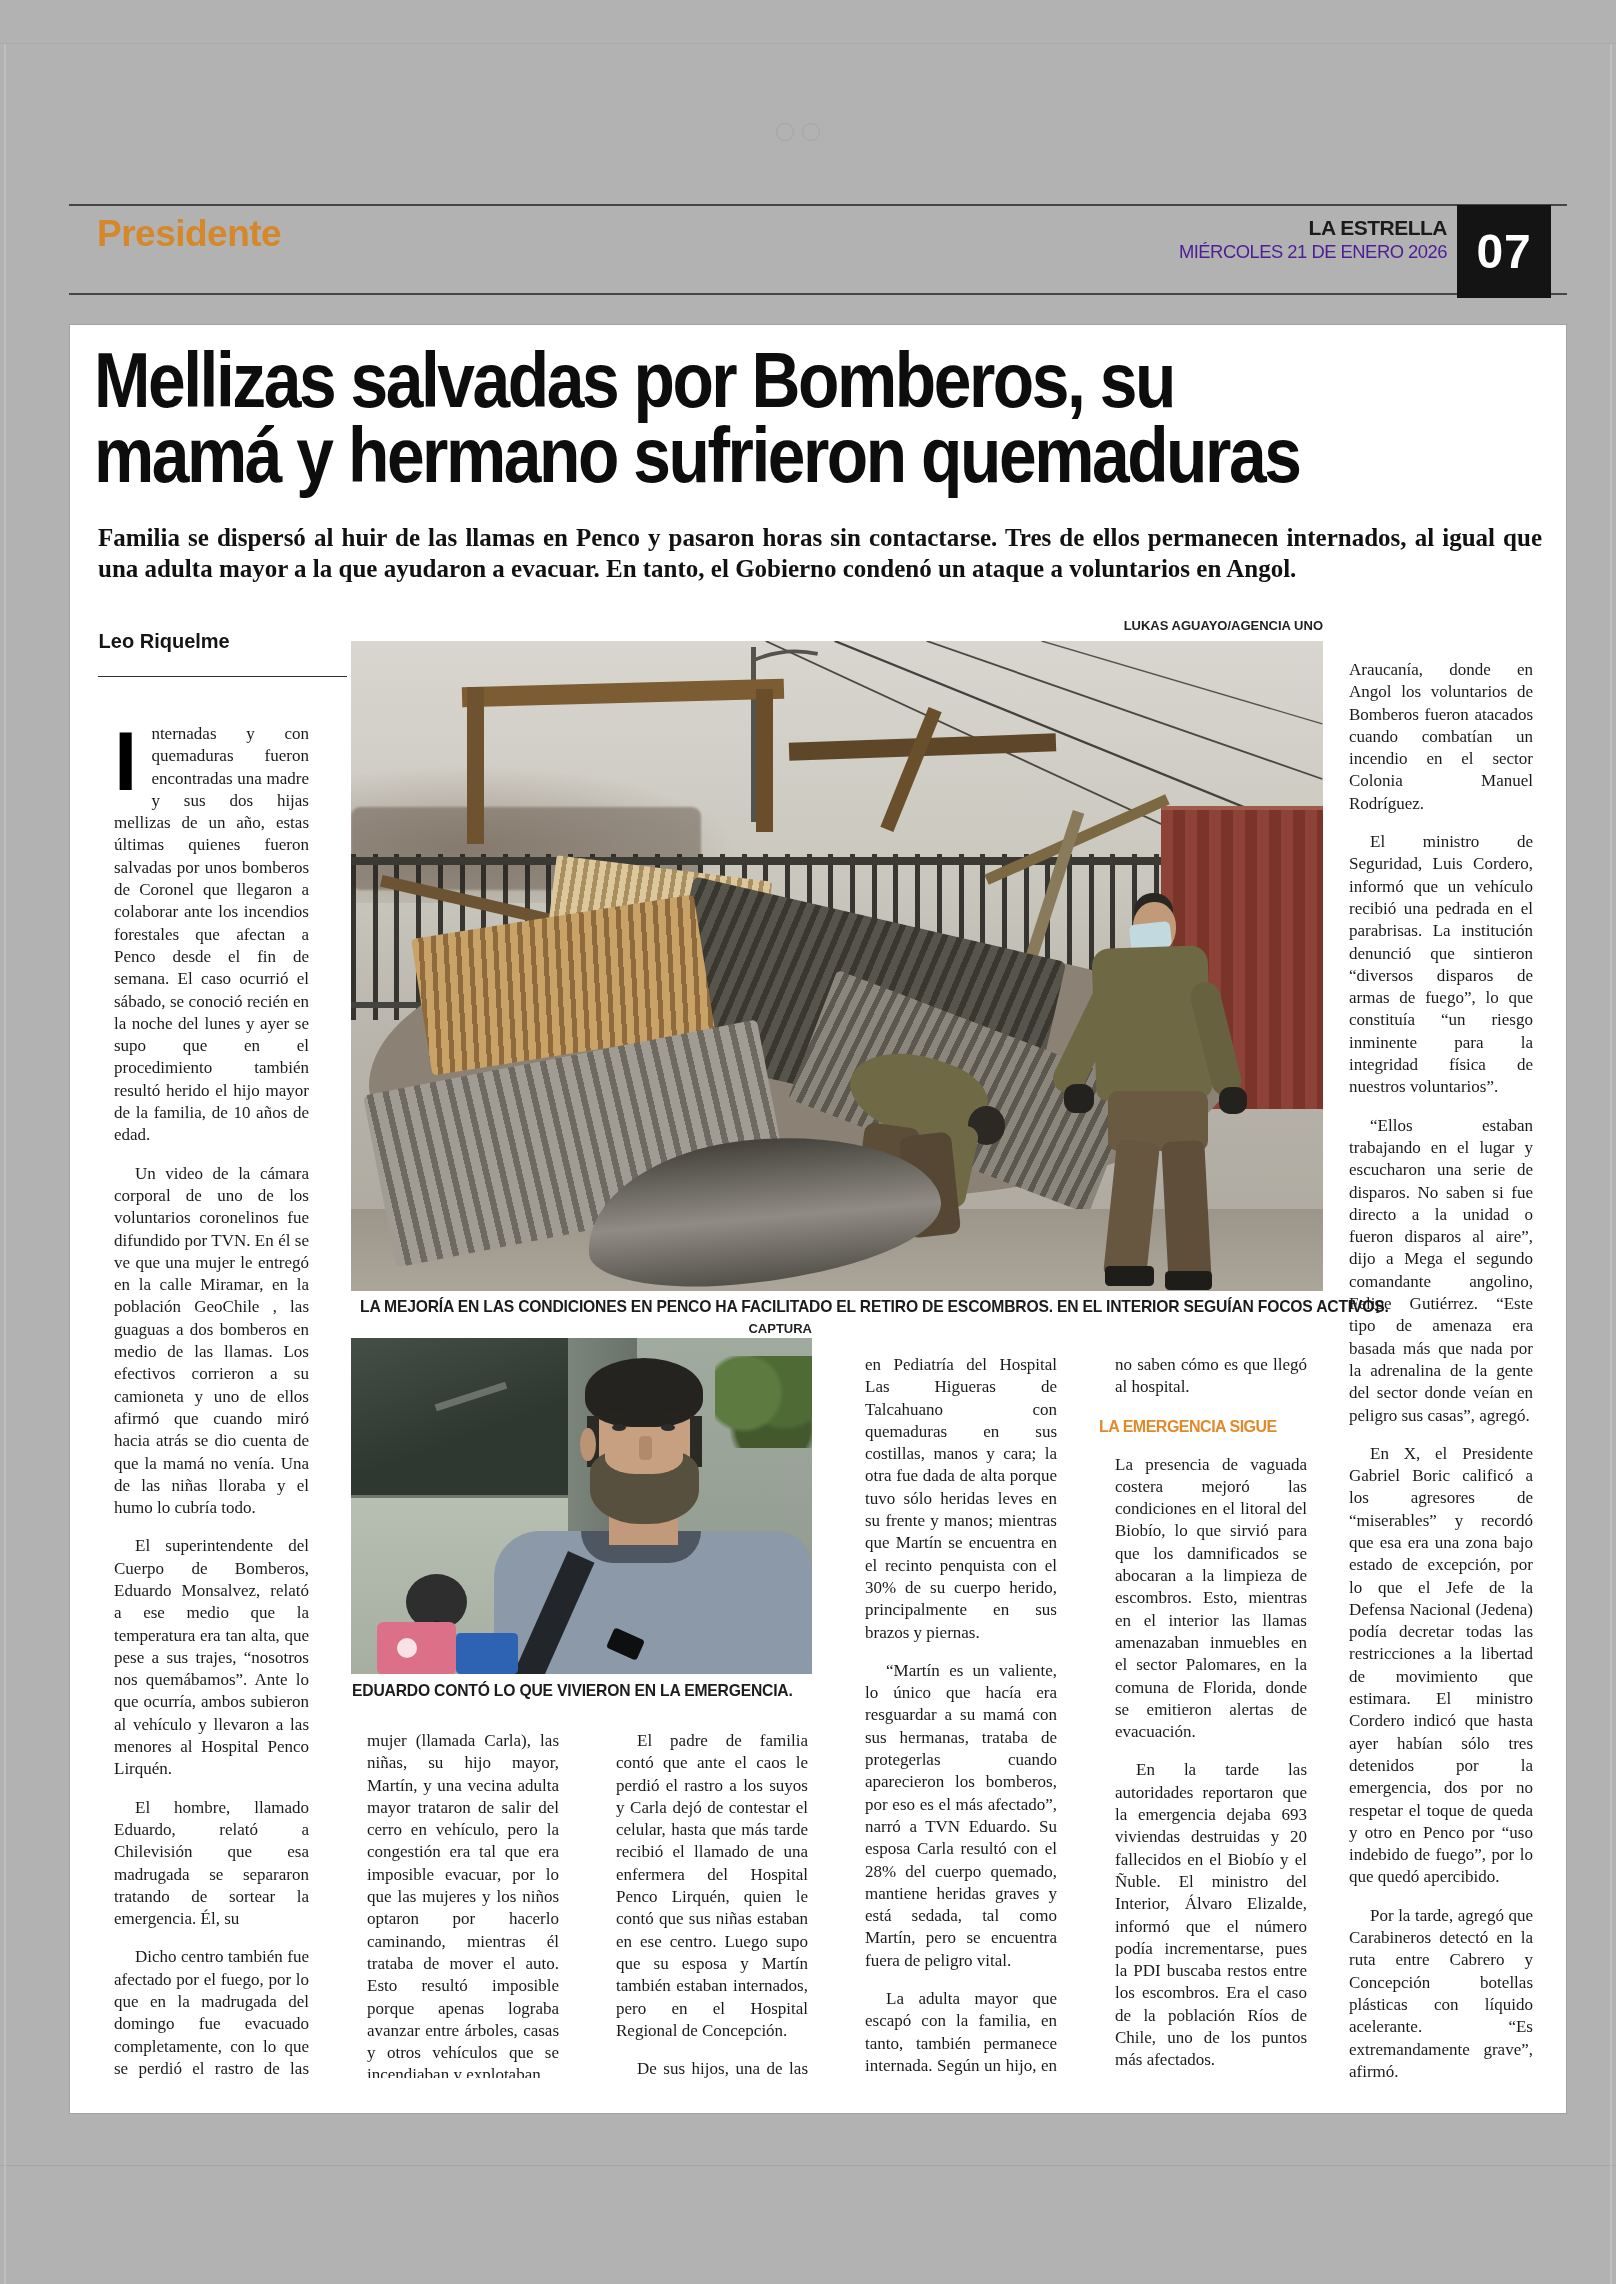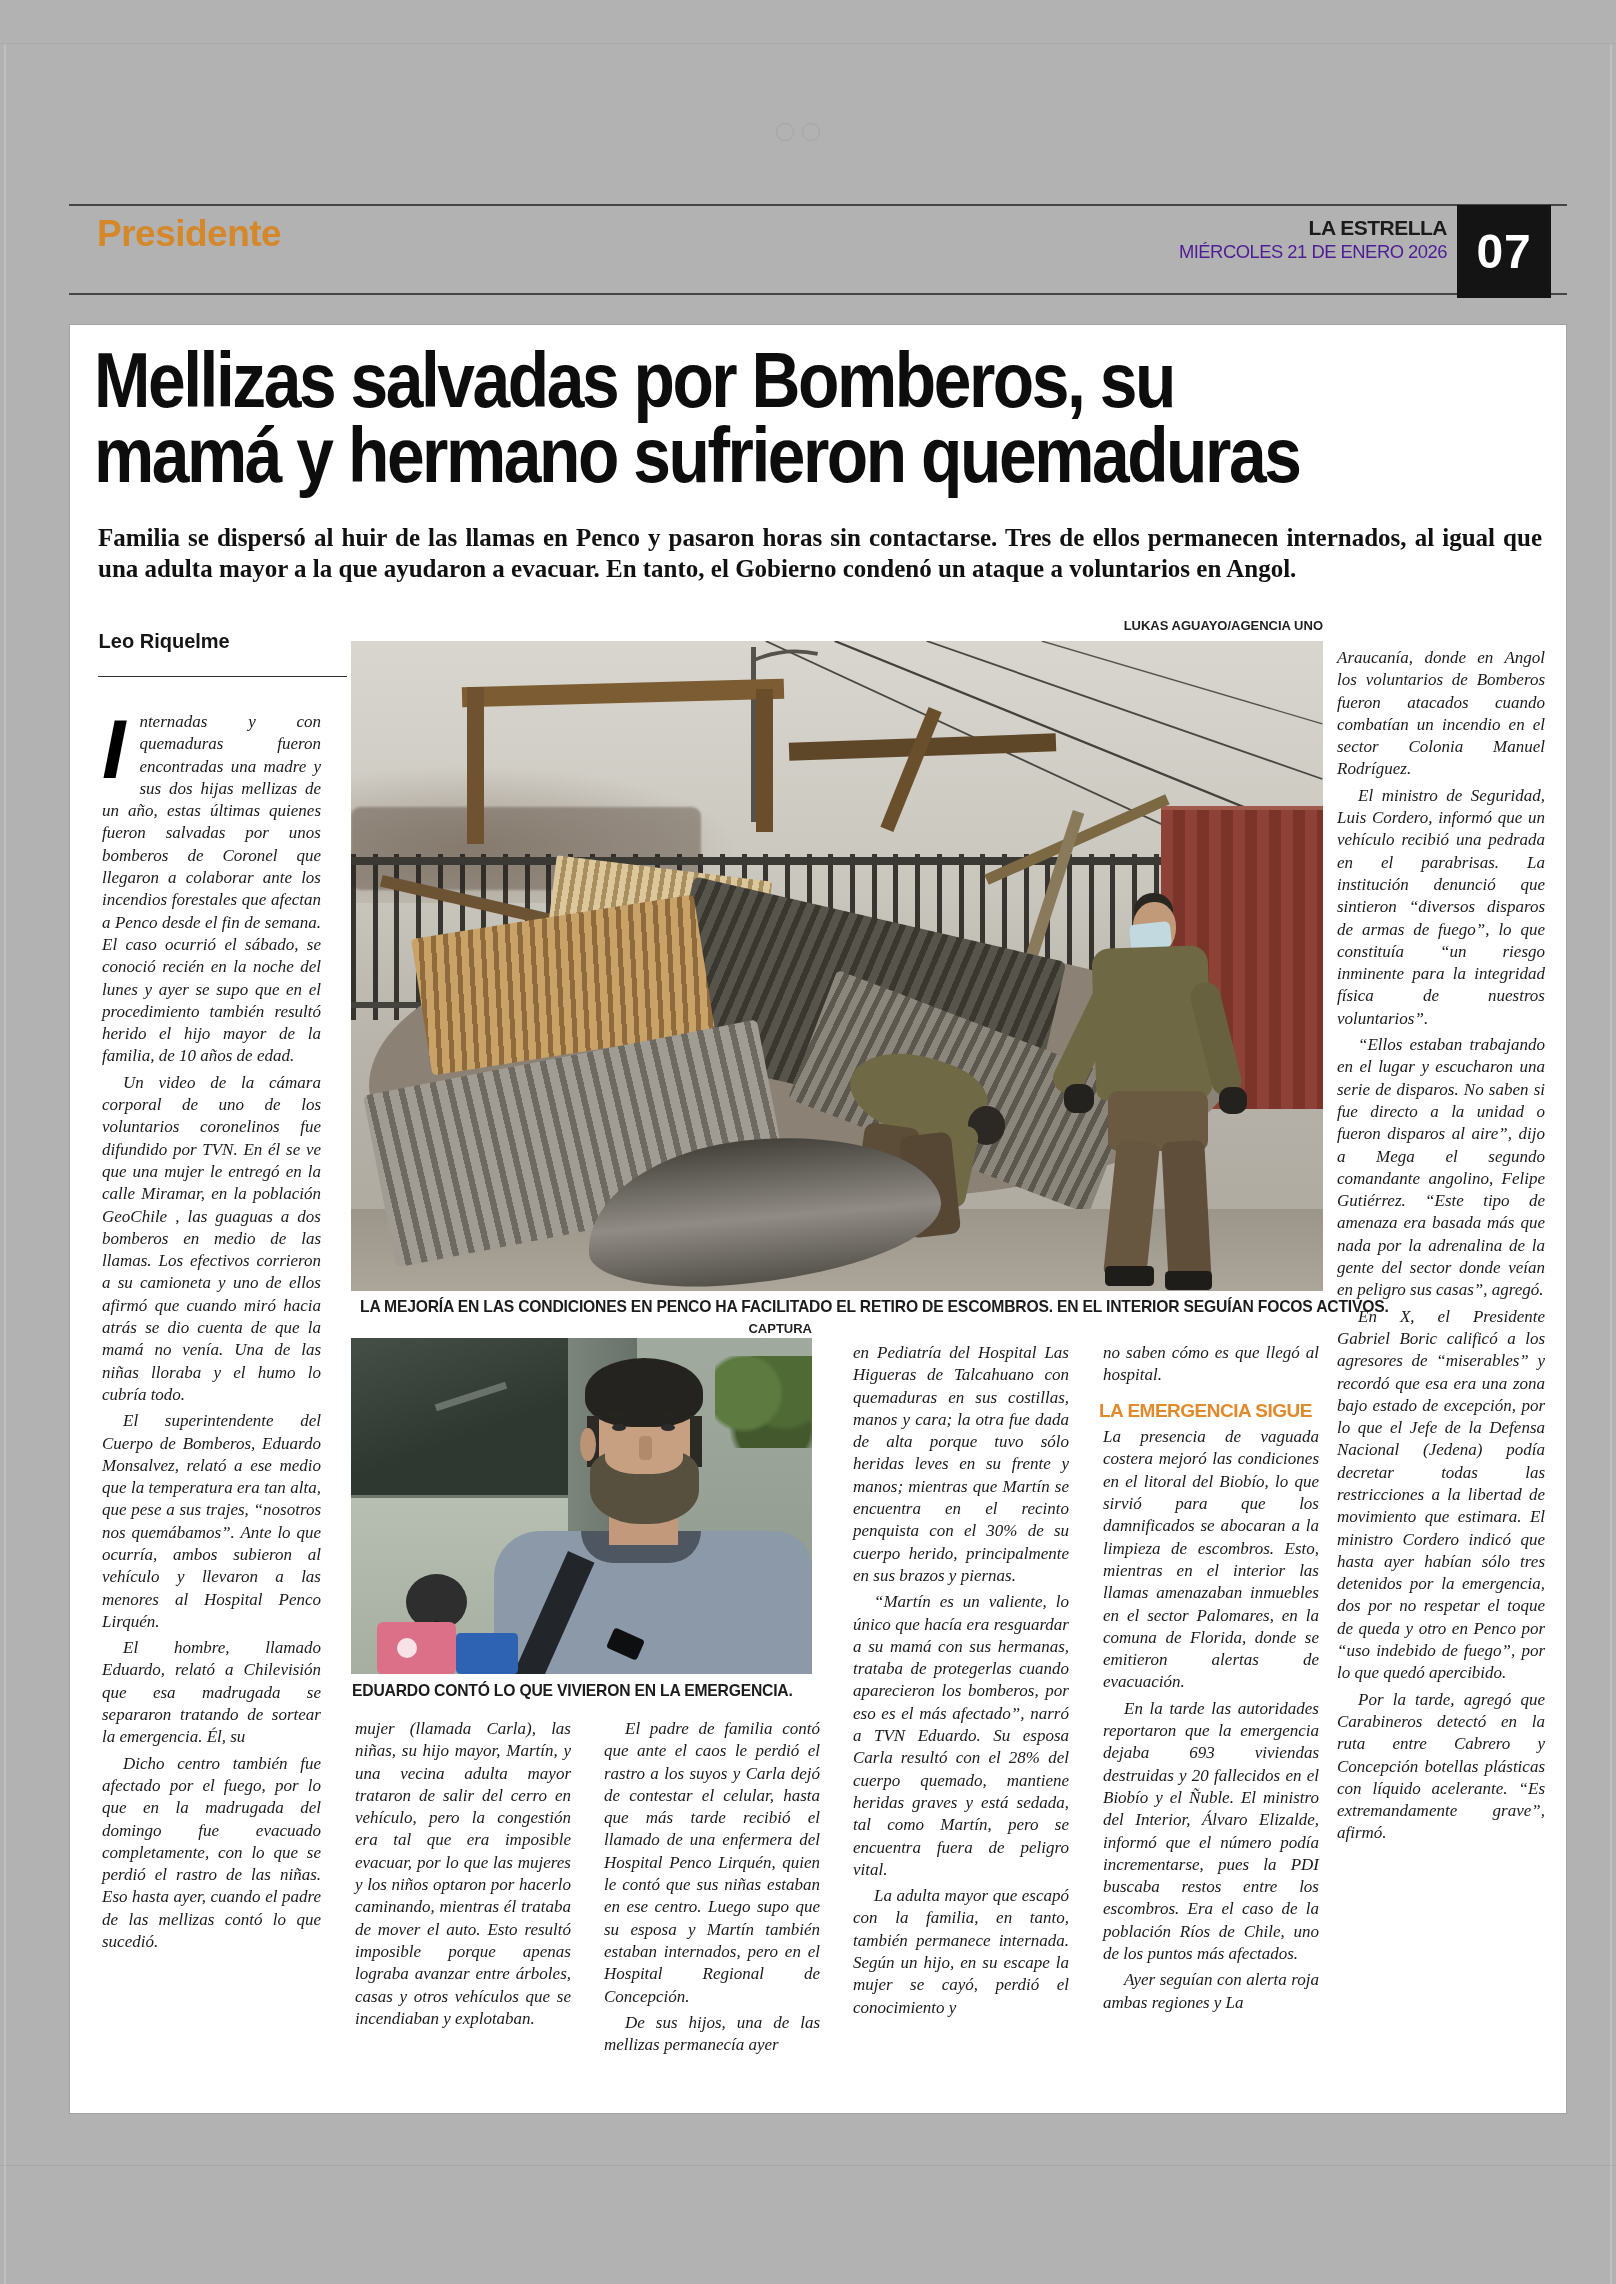--- a/index.html
+++ b/index.html
@@ -27,25 +27,25 @@
   .page .abs{position:absolute;}
   .headline{left:24px;top:18.4px;width:1520px;font-family:"Liberation Sans",sans-serif;font-weight:bold;
       font-size:77px;line-height:75px;letter-spacing:-2.8px;color:#0d0d0d;
       transform:scaleX(.88);transform-origin:left top;}
   .deck{left:28px;top:197px;width:1444px;font-family:"Liberation Serif",serif;font-weight:bold;
       font-size:25px;line-height:31px;color:#111;text-align:justify;}
   .byline{left:28.6px;top:305px;font-family:"Liberation Sans",sans-serif;font-weight:bold;font-size:20px;color:#151515;}
   .byline-rule{left:28px;top:351px;width:249px;height:1.4px;background:#2f2f2f;}
   
   .col{position:absolute;text-align:justify;font-size:17px;line-height:22.3px;color:#1a1a1a;overflow:hidden;}
-  .col p{margin:4px;font-style:italic;}
+  .col p{margin:16px;}
   .col p.ind{text-indent:21px;}
   .dropcap{float:left;font-family:"Liberation Sans",sans-serif;font-weight:bold;font-size:84px;
       line-height:68px;width:30px;color:#000;margin:3.7px 7.4px 0 0;}
-  .subhead{font-family:"Liberation Sans",sans-serif;font-weight:bold;font-size:19px;line-height:23px;
+  .subhead{font-family:"Liberation Sans",sans-serif;font-weight:bold;font-size:16px;line-height:23px;
       color:#e2892b;margin:12px 0 4.6px 0;letter-spacing:-0.5px;}
   .endmark{color:#e0922f;font-size:18.4px;}
   
   .credit{position:absolute;font-family:"Liberation Sans",sans-serif;font-weight:bold;font-size:13px;
       color:#1f1f1f;letter-spacing:0;text-align:right;}
   .caption{position:absolute;font-family:"Liberation Sans",sans-serif;font-weight:bold;font-size:15.7px;
       color:#1c1c1c;letter-spacing:-0.2px;}
   
   .photo-main{left:281px;top:316px;width:972px;height:650px;overflow:hidden;
       background:linear-gradient(180deg,#d9d6cf 0%,#c9c6be 38%,#b8b4ab 62%,#aba79d 100%);}

